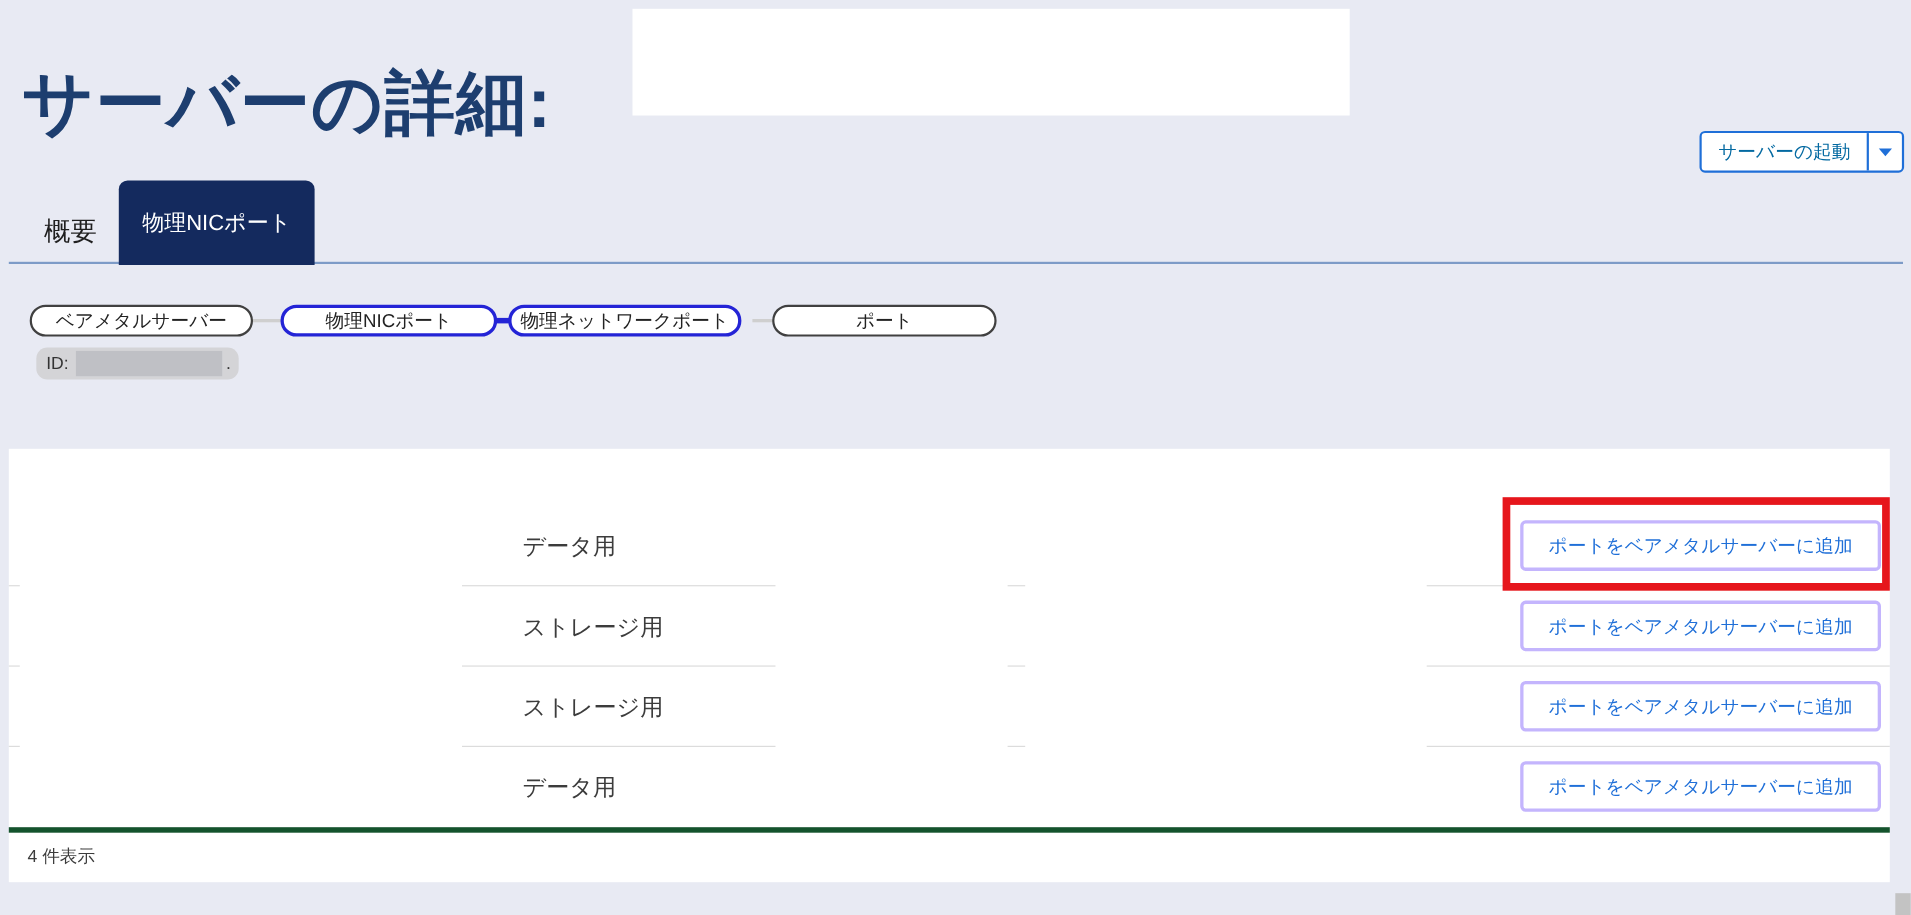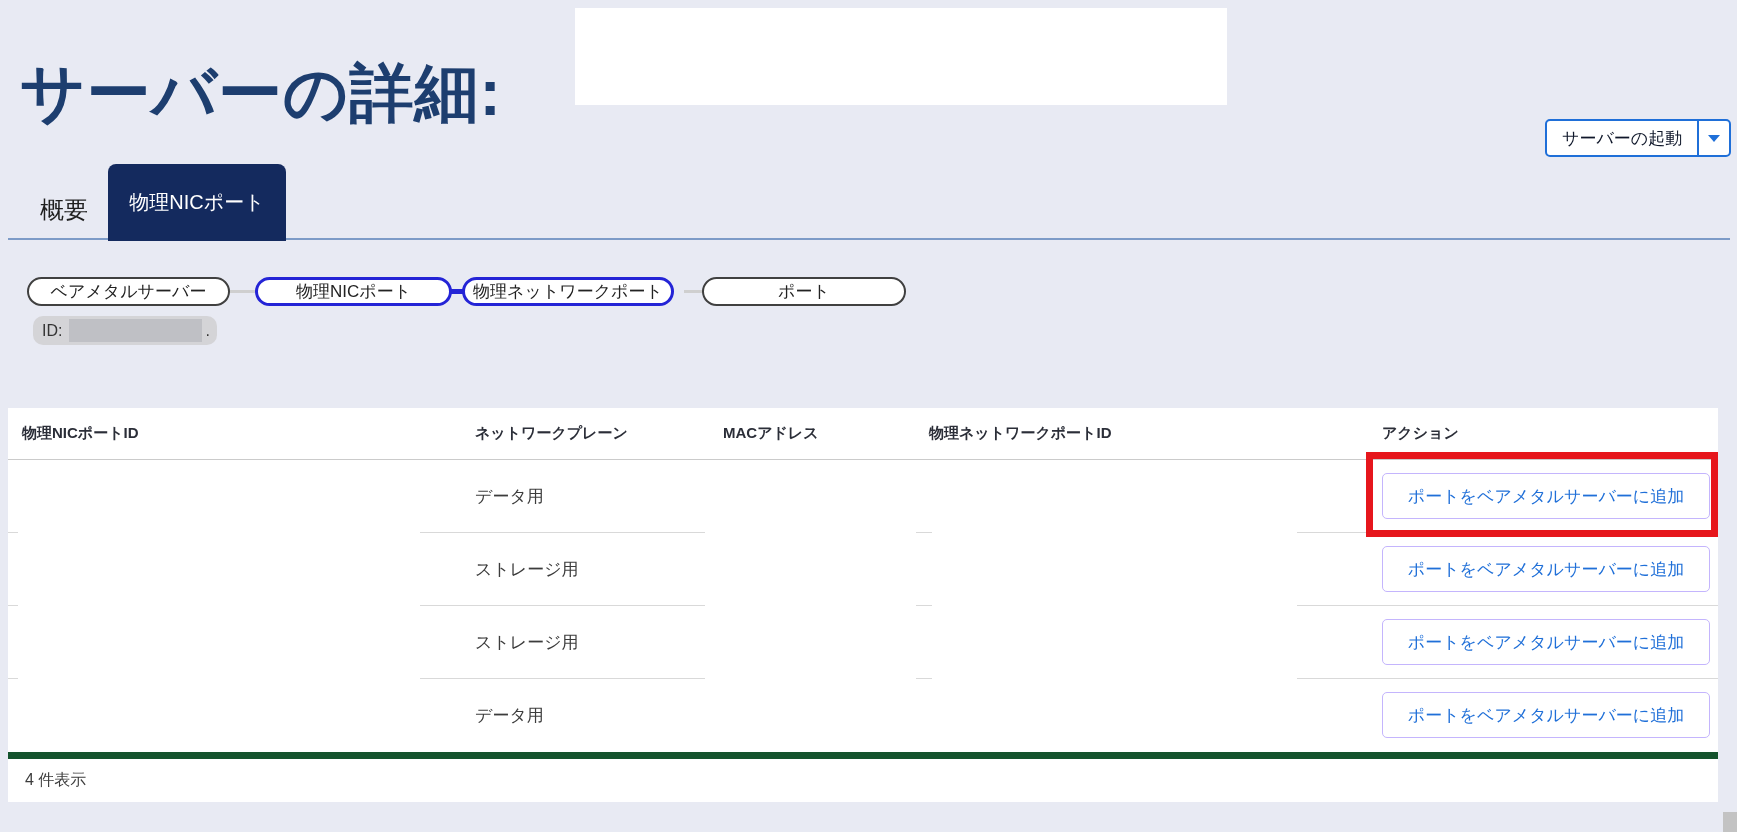--- a/index.html
+++ b/index.html
@@ -17,21 +17,21 @@
   .title-redaction{
     position:absolute;left:575px;top:8px;width:652px;height:97px;background:#ffffff;
   }
   
   .launch{
     position:absolute;left:1545px;top:119px;height:38px;display:flex;
     background:#ffffff;border:2px solid #1f6fd8;border-radius:5px;box-sizing:border-box;
   }
   .launch-main{
     padding:0 15px;display:flex;align-items:center;
-    color:#0f172a;font-size:17px;cursor:pointer;white-space:nowrap;
+    color:#0369a1;font-size:17px;cursor:pointer;white-space:nowrap;
   }
   .launch-caret{
     width:30px;border-left:2px solid #1f6fd8;display:flex;align-items:center;justify-content:center;cursor:pointer;
   }
   .caret-down{
     width:0;height:0;border-left:6px solid transparent;border-right:6px solid transparent;
     border-top:7px solid #1f6fd8;
   }
   
   .tab-underline{
@@ -75,37 +75,37 @@
   .thead{position:absolute;top:0;left:0;right:0;height:51px;border-bottom:1px solid #cbcbcb;}
   .th{
     position:absolute;top:0;height:51px;display:flex;align-items:center;
     font-weight:bold;font-size:15px;color:#2b2e38;white-space:nowrap;
   }
   .th-1{left:14px;}.th-2{left:467px;}.th-3{left:715px;}.th-4{left:921px;}.th-5{left:1374px;}
   .row{position:absolute;left:0;width:100%;height:73px;}
   .row-1{top:52px;}.row-2{top:125px;}.row-3{top:198px;}.row-4{top:271px;}
   .cell-plane{
     position:absolute;left:467px;top:0;height:73px;display:flex;align-items:center;
-    font-size:17px;color:#3c3c3c;white-space:nowrap;
+    font-size:21px;color:#3c3c3c;white-space:nowrap;
   }
   .add-port-btn{
     position:absolute;left:1374px;top:13px;width:328px;height:46px;box-sizing:border-box;
-    background:#ffffff;border:1px solid #c4b5fd;border-radius:5px;color:#1f6fd8;font-size:17px;
+    background:#ffffff;border:3px solid #c4b5fd;border-radius:5px;color:#1f6fd8;font-size:17px;
     display:flex;align-items:center;justify-content:center;cursor:pointer;white-space:nowrap;
     font-family:"Liberation Sans", sans-serif;
   }
   .sep{position:absolute;bottom:0;left:0;width:100%;height:1px;}
   .sep span{position:absolute;top:0;height:1px;background:#d9d9d9;}
   .sep .s1{left:0;width:10px;}
   .sep .s2{left:412px;width:285px;}
   .sep .s3{left:908px;width:16px;}
   .sep .s4{left:1289px;width:421px;}
   .tfoot{
     position:absolute;top:344px;left:0;right:0;height:50px;box-sizing:border-box;
-    border-top:7px solid #14532d;display:flex;align-items:center;padding-left:17px;
+    border-top:5px solid #14532d;display:flex;align-items:center;padding-left:17px;
     font-size:16px;color:#3c3c3c;
   }
   
   .highlight-box{
     position:absolute;left:1366px;top:452px;width:352px;height:85px;box-sizing:border-box;
     border:7px solid #e6161c;z-index:5;pointer-events:none;
   }
   
   .scroll-corner{
     position:absolute;left:1723px;top:812px;width:14px;height:20px;background:#c3c3c3;cursor:pointer;
@@ -136,27 +136,20 @@
 <div class="pill pill-3 selected">物理ネットワークポート</div>
 <div class="pill pill-4">ポート</div>
 
 <div class="id-badge">
   <span>ID:</span>
   <span class="id-redaction"></span>
   <span>.</span>
 </div>
 
 <div class="table">
-  <div class="thead">
-    <div class="th th-1">物理NICポートID</div>
-    <div class="th th-2">ネットワークプレーン</div>
-    <div class="th th-3">MACアドレス</div>
-    <div class="th th-4">物理ネットワークポートID</div>
-    <div class="th th-5">アクション</div>
-  </div>
 
   <div class="row row-1">
     <div class="cell-plane">データ用</div>
     <button class="add-port-btn">ポートをベアメタルサーバーに追加</button>
     <div class="sep">
         <span class="s1"></span>
         <span class="s2"></span>
         <span class="s3"></span>
         <span class="s4"></span>
       </div>

